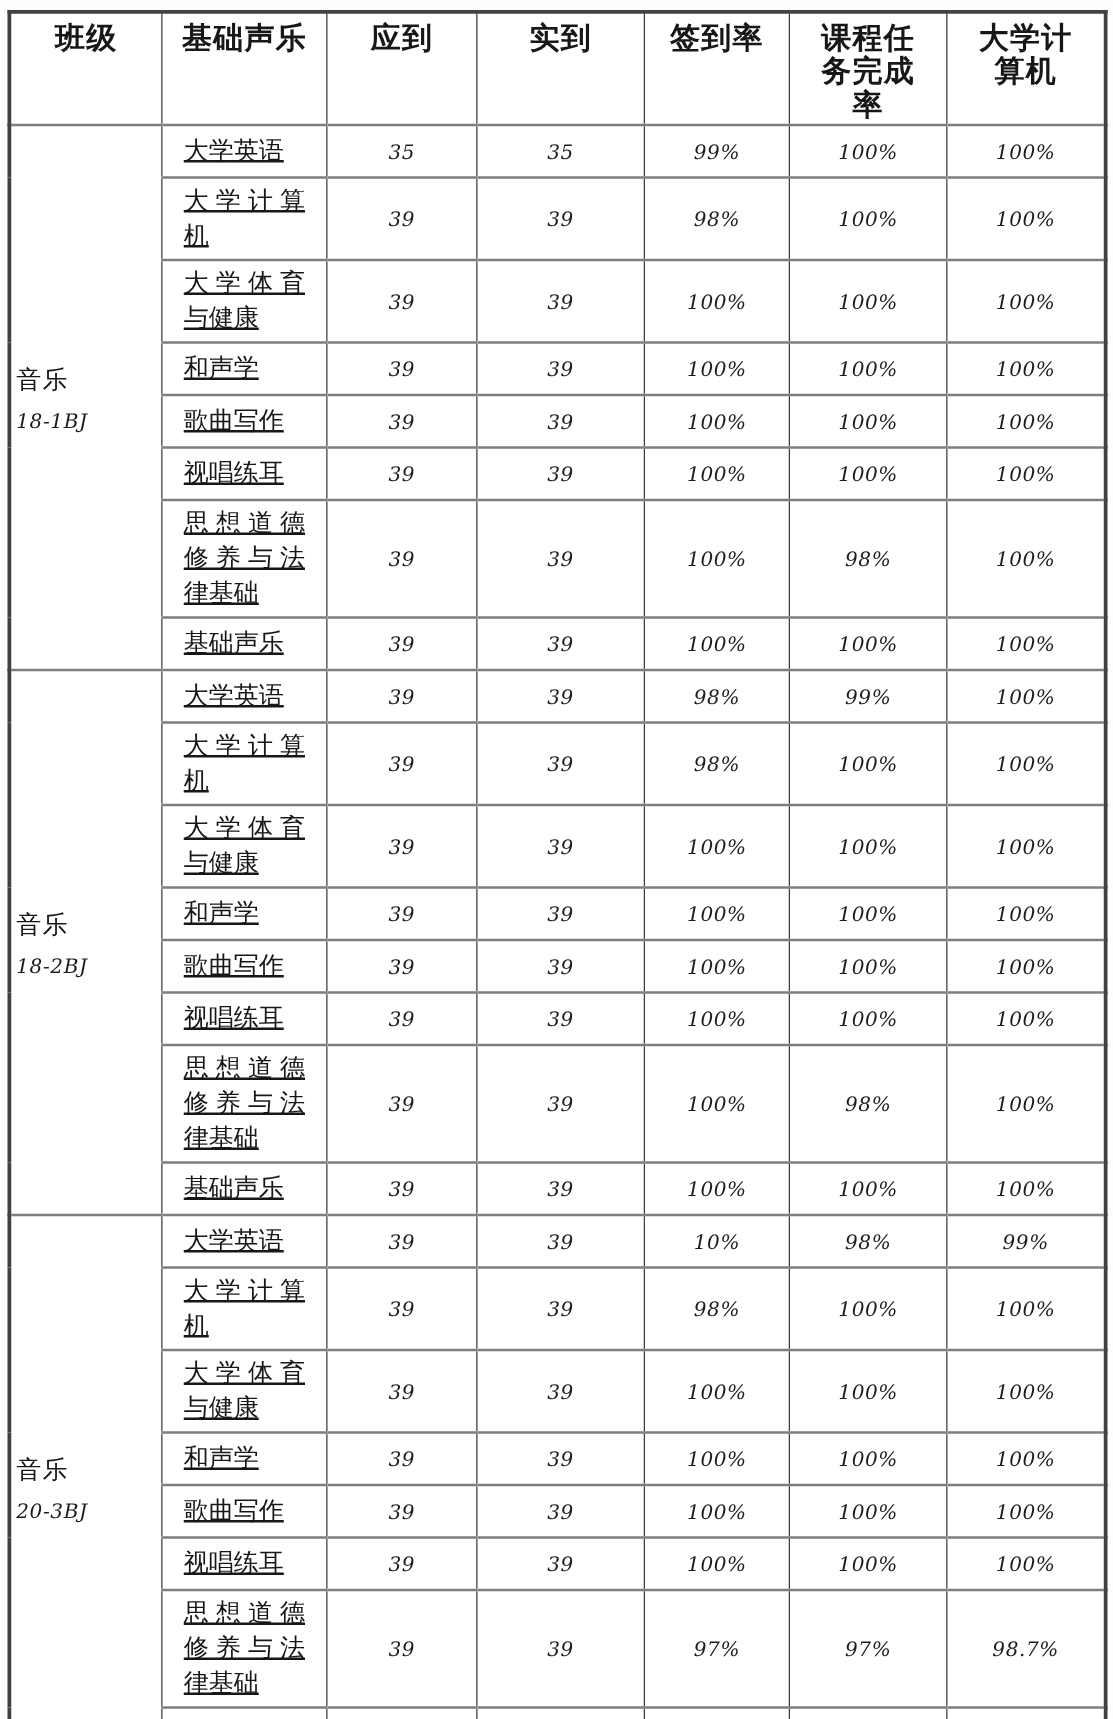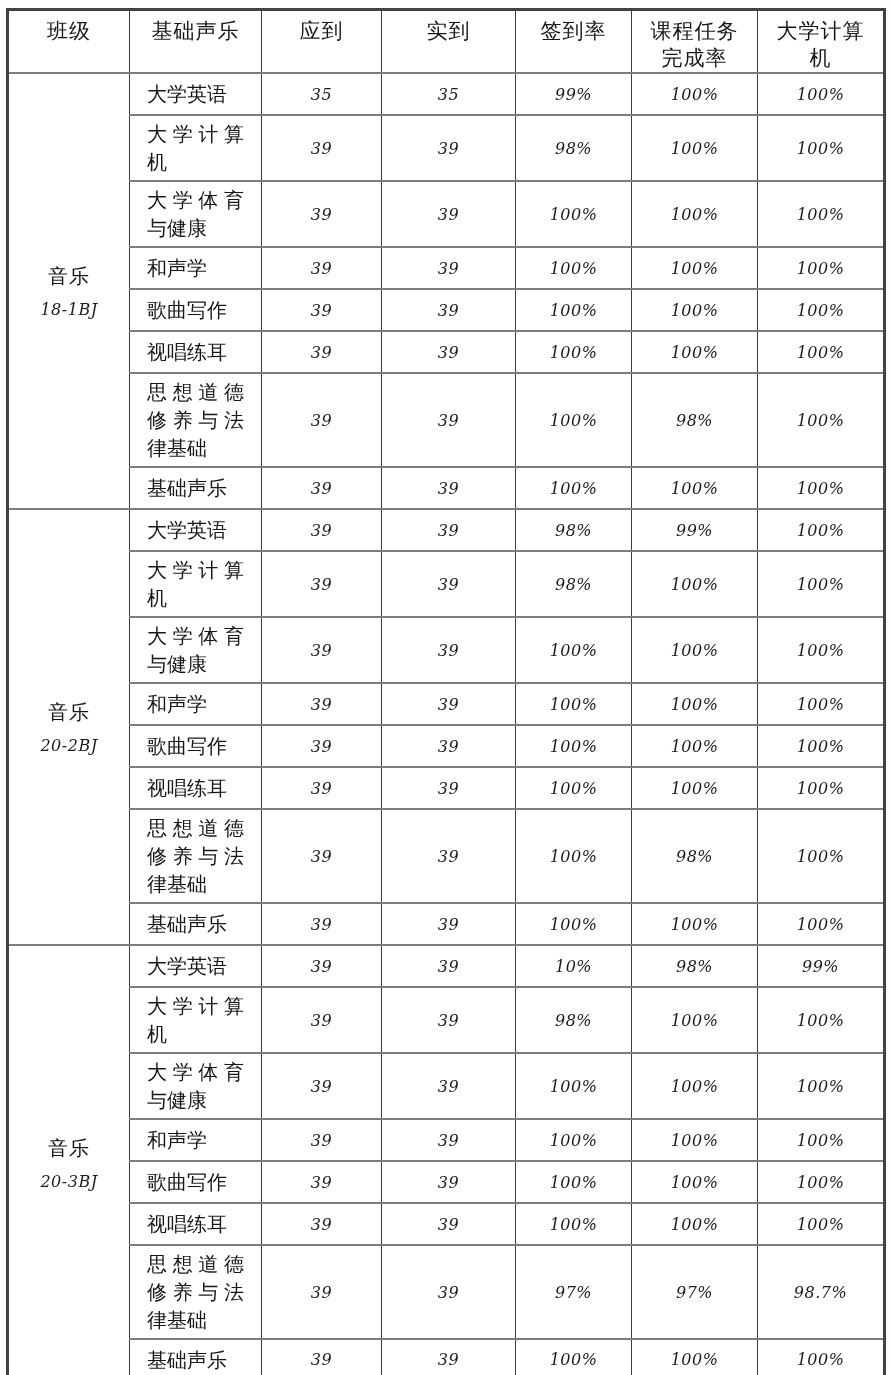--- a/index.html
+++ b/index.html
@@ -23,38 +23,38 @@
     border-right: 1px solid #3c3c3c;
     border-top: 2px solid #7e7e7e;
     border-bottom: 2px solid #7e7e7e;
     box-sizing: border-box;
     overflow: hidden;
   }
   thead th {
     height: 60px;
     vertical-align: top;
     padding: 7px 14px 0 14px;
-    font-size: 21px;
-    font-weight: normal;
+    font-size: 24px;
+    font-weight: bold;
     line-height: 27px;
     letter-spacing: 1px;
   }
   tr.lines-1 td { height: 42px; }
   tr.lines-2 td { height: 58px; }
   tr.lines-3 td { height: 88px; }
   td.class-cell {
     vertical-align: middle;
-    text-align: center;
     padding: 0 4px;
   }
   .class-name { font-size: 20px; letter-spacing: 1px; }
   .class-code { margin-top: 10px; }
   td.course-cell {
     vertical-align: middle;
     padding: 4px 17px;
+    text-decoration: underline;
   }
   .course-text {
     font-size: 20px;
     line-height: 28px;
     text-align: justify;
     text-align-last: left;
     word-break: break-all;
   }
   td.val-cell {
     vertical-align: middle;
@@ -175,21 +175,21 @@
           </td>
           <td class="val-cell hand">39</td>
           <td class="val-cell hand">39</td>
           <td class="val-cell hand">100%</td>
           <td class="val-cell hand">100%</td>
           <td class="val-cell hand">100%</td>
         </tr>
         <tr class="lines-1">
           <td rowspan="8" class="class-cell">
             <div class="class-name">音乐</div>
-            <div class="class-code hand">20-2BJ</div>
+            <div class="class-code hand">18-2BJ</div>
           </td>
           <td class="course-cell">
             <div class="course-text">大学英语</div>
           </td>
           <td class="val-cell hand">39</td>
           <td class="val-cell hand">39</td>
           <td class="val-cell hand">98%</td>
           <td class="val-cell hand">99%</td>
           <td class="val-cell hand">100%</td>
         </tr>

